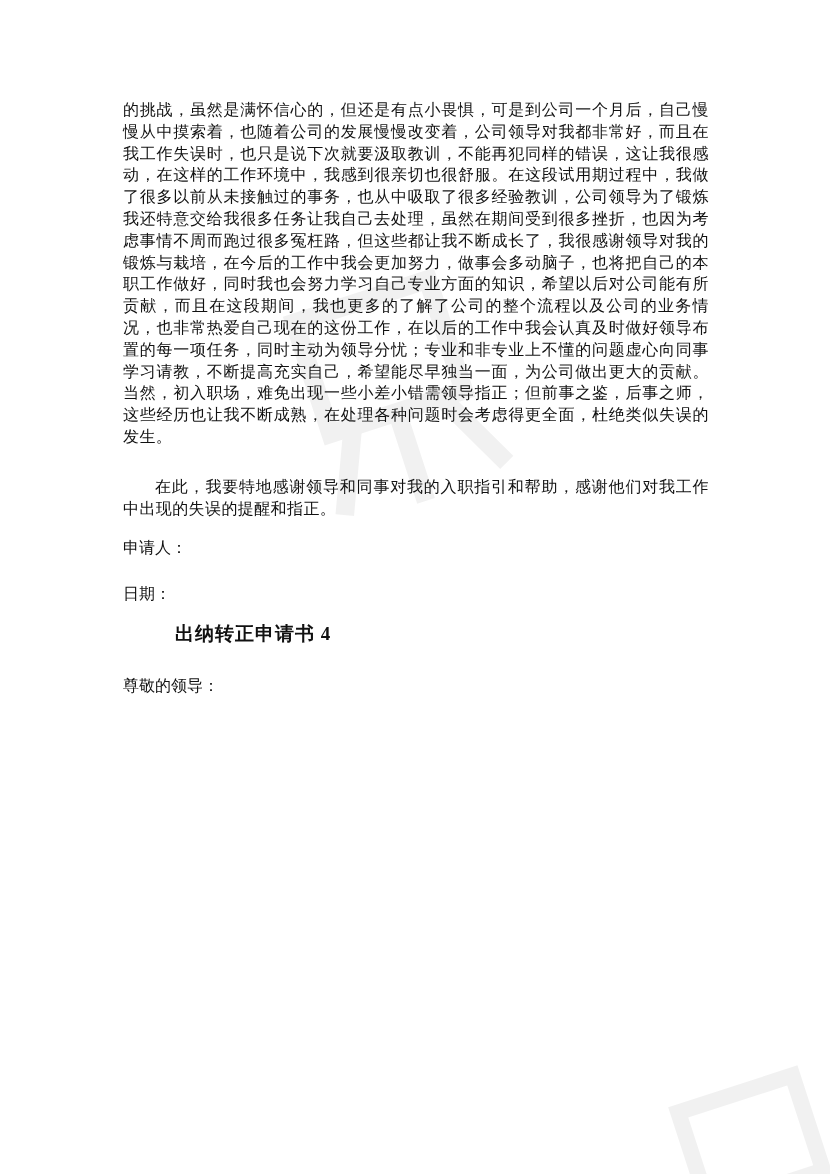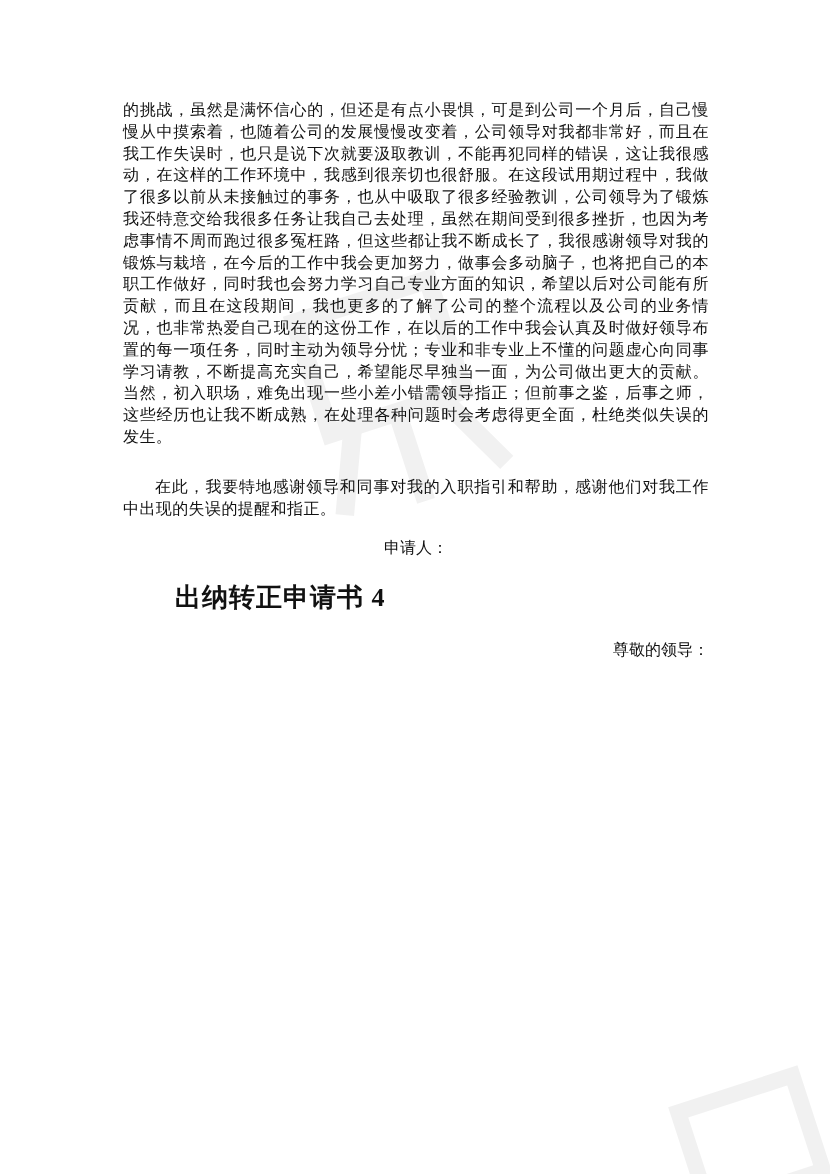--- a/index.html
+++ b/index.html
@@ -28,45 +28,44 @@
     letter-spacing: 0.4px;
     text-align: justify;
     margin: 0 0 21.8px 0;
     word-break: break-all;
   }
   .indent {
     text-indent: 2em;
     margin-top: 28px;
   }
   .sign-block {
-    text-align: center;
+    text-align: left;
     font-size: 16px;
     line-height: 21.8px;
     margin: 0;
   }
   .sign-applicant {
     margin-top: -4px;
     margin-bottom: 24px;
   }
   .sign-date {
     margin-bottom: 14px;
   }
   .section-title {
-    font-size: 26px;
+    font-size: 19px;
     font-weight: bold;
     line-height: 30px;
     padding-left: 52px;
     margin: 0 0 26px 0;
     letter-spacing: 1px;
   }
   .salutation {
     font-size: 16px;
     line-height: 21.8px;
     margin: 0 0 21.8px 0;
-    text-align: right;
   }
   
   .watermark {
     position: absolute;
     pointer-events: none;
     opacity: 0.05;
     transform: rotate(-18deg);
   }
   .wm-mid {
     left: 270px;
@@ -105,20 +104,21 @@
 
   <div class="content">
 
     <p class="para">的挑战，虽然是满怀信心的，但还是有点小畏惧，可是到公司一个月后，自己慢慢从中摸索着，也随着公司的发展慢慢改变着，公司领导对我都非常好，而且在我工作失误时，也只是说下次就要汲取教训，不能再犯同样的错误，这让我很感动，在这样的工作环境中，我感到很亲切也很舒服。在这段试用期过程中，我做了很多以前从未接触过的事务，也从中吸取了很多经验教训，公司领导为了锻炼我还特意交给我很多任务让我自己去处理，虽然在期间受到很多挫折，也因为考虑事情不周而跑过很多冤枉路，但这些都让我不断成长了，我很感谢领导对我的锻炼与栽培，在今后的工作中我会更加努力，做事会多动脑子，也将把自己的本职工作做好，同时我也会努力学习自己专业方面的知识，希望以后对公司能有所贡献，而且在这段期间，我也更多的了解了公司的整个流程以及公司的业务情况，也非常热爱自己现在的这份工作，在以后的工作中我会认真及时做好领导布置的每一项任务，同时主动为领导分忧；专业和非专业上不懂的问题虚心向同事学习请教，不断提高充实自己，希望能尽早独当一面，为公司做出更大的贡献。当然，初入职场，难免出现一些小差小错需领导指正；但前事之鉴，后事之师，这些经历也让我不断成熟，在处理各种问题时会考虑得更全面，杜绝类似失误的发生。</p>
 
     <p class="para indent">在此，我要特地感谢领导和同事对我的入职指引和帮助，感谢他们对我工作中出现的失误的提醒和指正。</p>
 
 
     <p class="sign-block sign-applicant">申请人：</p>
 
+    <p class="sign-block sign-date">日期：</p>
 
     <h1 class="section-title">出纳转正申请书 4</h1>
 
     <p class="salutation">尊敬的领导：</p>
 
 
 
   </div>
 </div>
 

